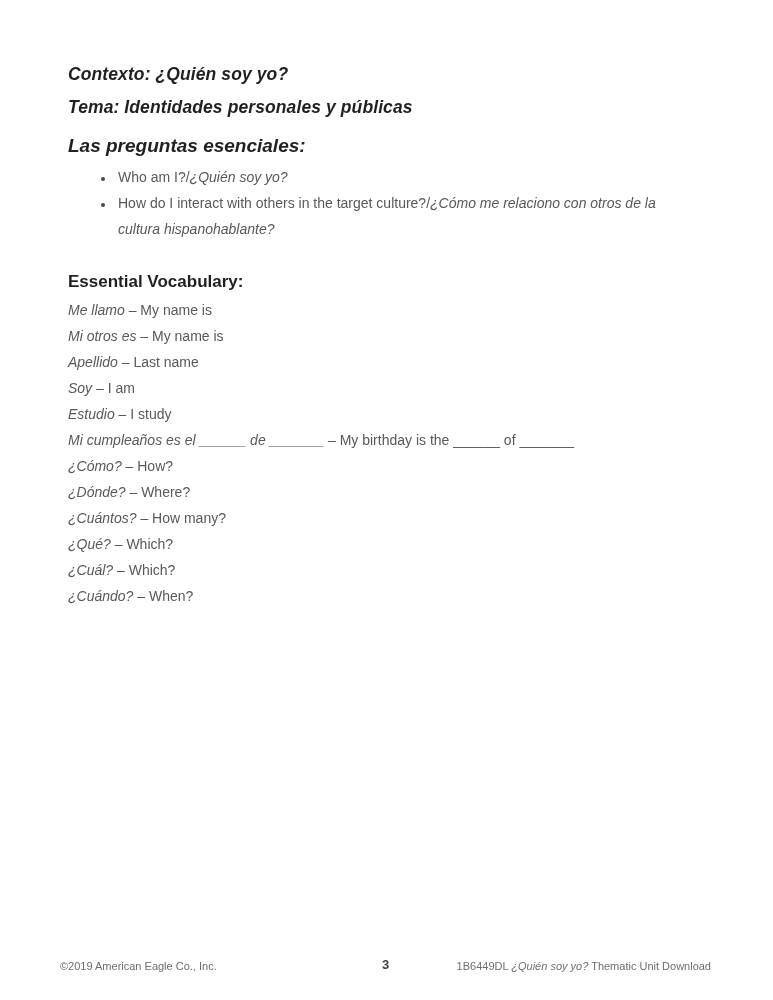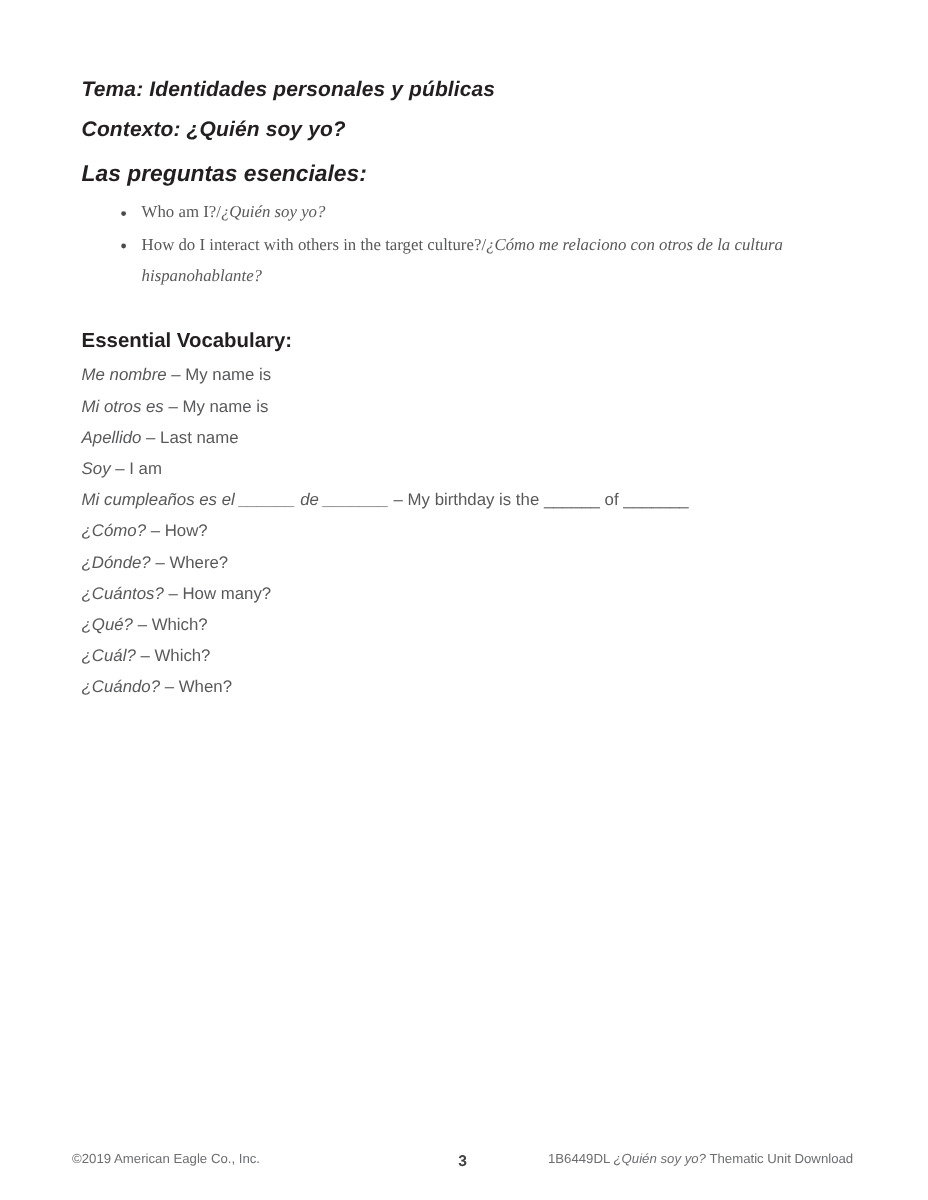--- a/index.html
+++ b/index.html
@@ -41,21 +41,20 @@
     padding: 0 0 0 47px;
     max-width: 660px;
     list-style: disc outside;
   }
   ul.questions li {
     font-size: 14px;
     line-height: 26px;
     color: #58595b;
     padding-left: 3px;
     max-width: 575px;
-    font-family: Liberation Serif, serif;
   }
   ul.questions li::marker { color: #4a4a4c; font-size: 12px; }
   .es { font-style: italic; }
   .en { font-style: normal; }
   .vocab-heading {
     font-size: 17px;
     font-weight: bold;
     font-style: normal;
     color: #231f20;
     margin: 30px 0 5px 0;
@@ -70,53 +69,54 @@
   }
   .page-footer {
     position: absolute;
     left: 60px;
     right: 62px;
     bottom: 28px;
     font-size: 11px;
     color: #6d6e71;
     display: flex;
     justify-content: space-between;
-    align-items: flex-start;
+    align-items: flex-end;
   }
   .page-number {
     position: absolute;
     left: 50%;
     transform: translateX(-50%);
     font-size: 13px;
     font-weight: bold;
     color: #414042;
   }
 </style>
 </head>
 <body>
 
 <div class="page">
 
+  <h1 class="title">Contexto: ¿Quién soy yo?</h1>
   <h1 class="title">Tema: Identidades personales y públicas</h1>
-  <h1 class="title">Contexto: ¿Quién soy yo?</h1>
 
   <h2 class="subheading">Las preguntas esenciales:</h2>
 
   <ul class="questions">
     <li><span class="en">Who am I?/</span><span class="es">¿Quién soy yo?</span></li>
     <li><span class="en">How do I interact with others in the target culture?/</span><span class="es">¿Cómo me relaciono con otros de la cultura hispanohablante?</span></li>
   </ul>
 
   <h2 class="vocab-heading">Essential Vocabulary:</h2>
 
   <div>
-    <p class="vocab-item"><span class="es">Me nombre</span> <span class="en">– My name is</span></p>
+    <p class="vocab-item"><span class="es">Me llamo</span> <span class="en">– My name is</span></p>
     <p class="vocab-item"><span class="es">Mi otros es</span> <span class="en">– My name is</span></p>
     <p class="vocab-item"><span class="es">Apellido</span> <span class="en">– Last name</span></p>
     <p class="vocab-item"><span class="es">Soy</span> <span class="en">– I am</span></p>
+    <p class="vocab-item"><span class="es">Estudio</span> <span class="en">– I study</span></p>
     <p class="vocab-item"><span class="es">Mi cumpleaños es el ______ de _______</span> <span class="en">– My birthday is the ______ of _______</span></p>
     <p class="vocab-item"><span class="es">¿Cómo?</span> <span class="en">– How?</span></p>
     <p class="vocab-item"><span class="es">¿Dónde?</span> <span class="en">– Where?</span></p>
     <p class="vocab-item"><span class="es">¿Cuántos?</span> <span class="en">– How many?</span></p>
     <p class="vocab-item"><span class="es">¿Qué?</span> <span class="en">– Which?</span></p>
     <p class="vocab-item"><span class="es">¿Cuál?</span> <span class="en">– Which?</span></p>
     <p class="vocab-item"><span class="es">¿Cuándo?</span> <span class="en">– When?</span></p>
   </div>
 
   <div class="page-footer">

